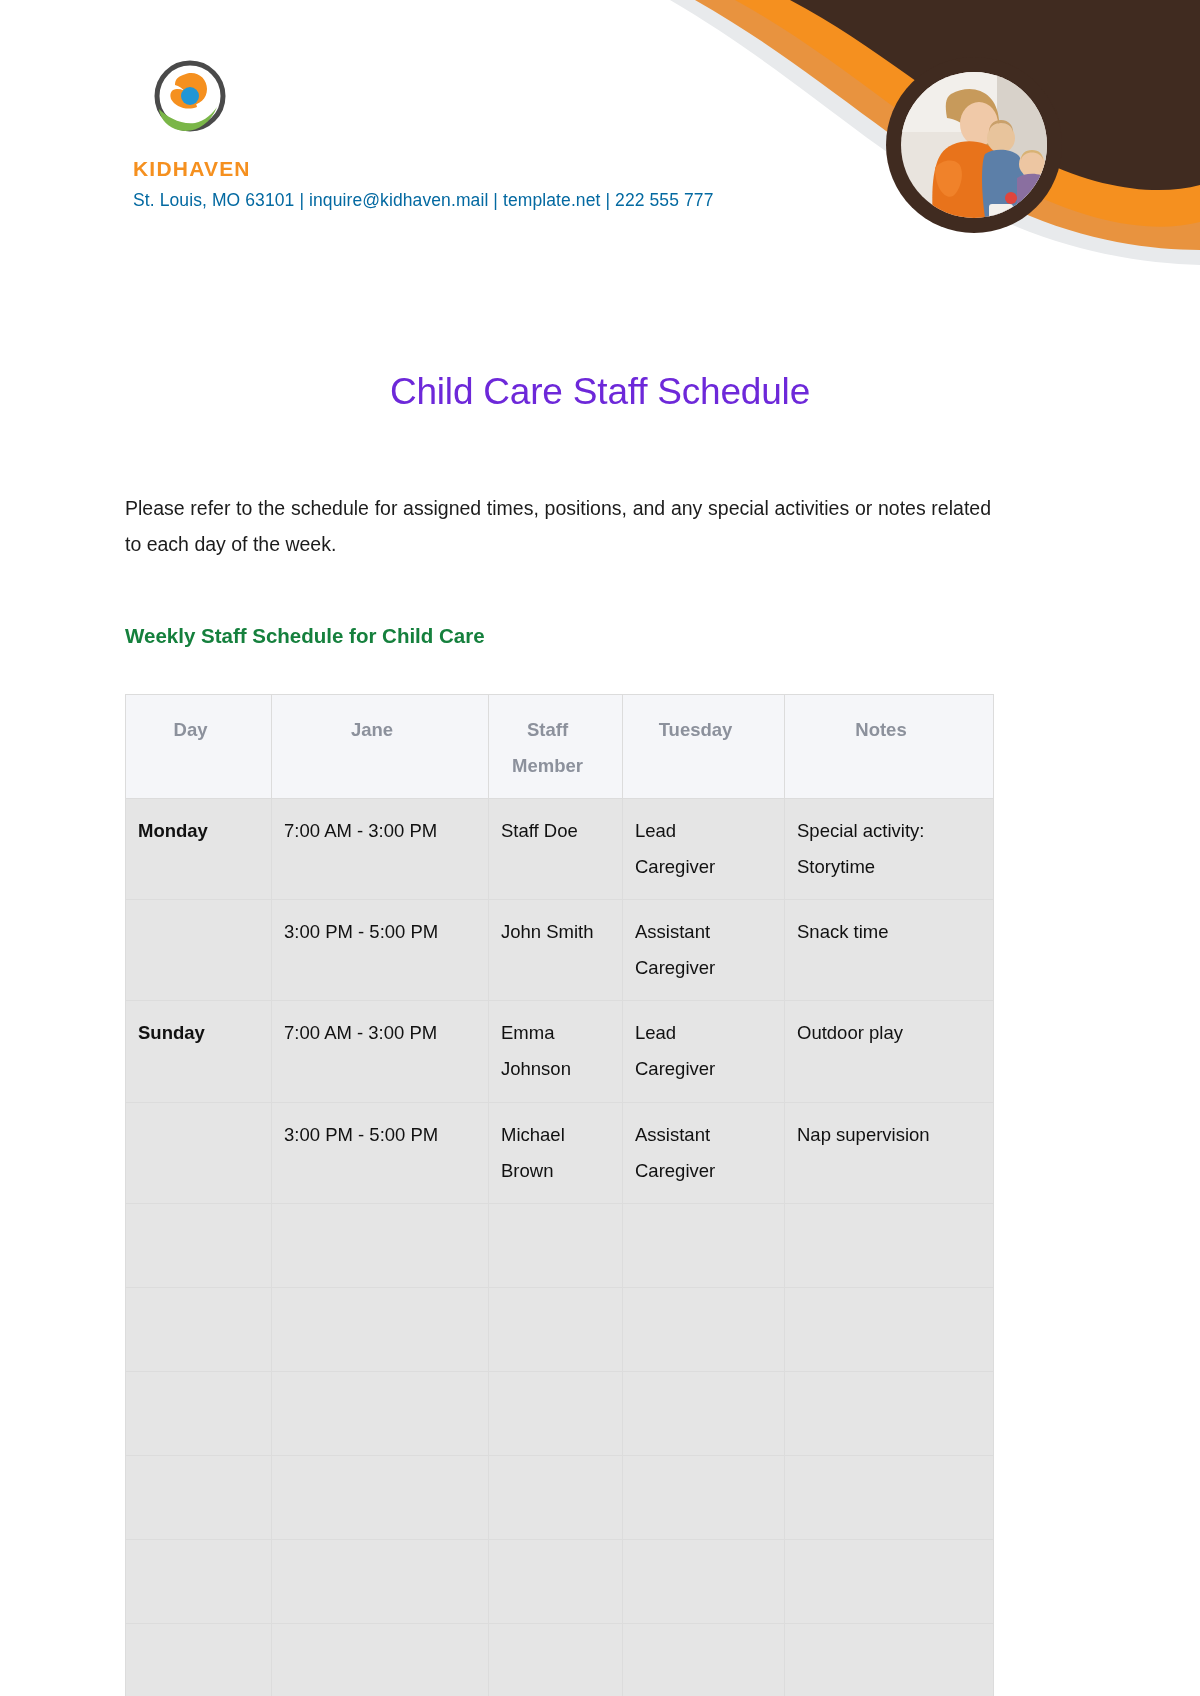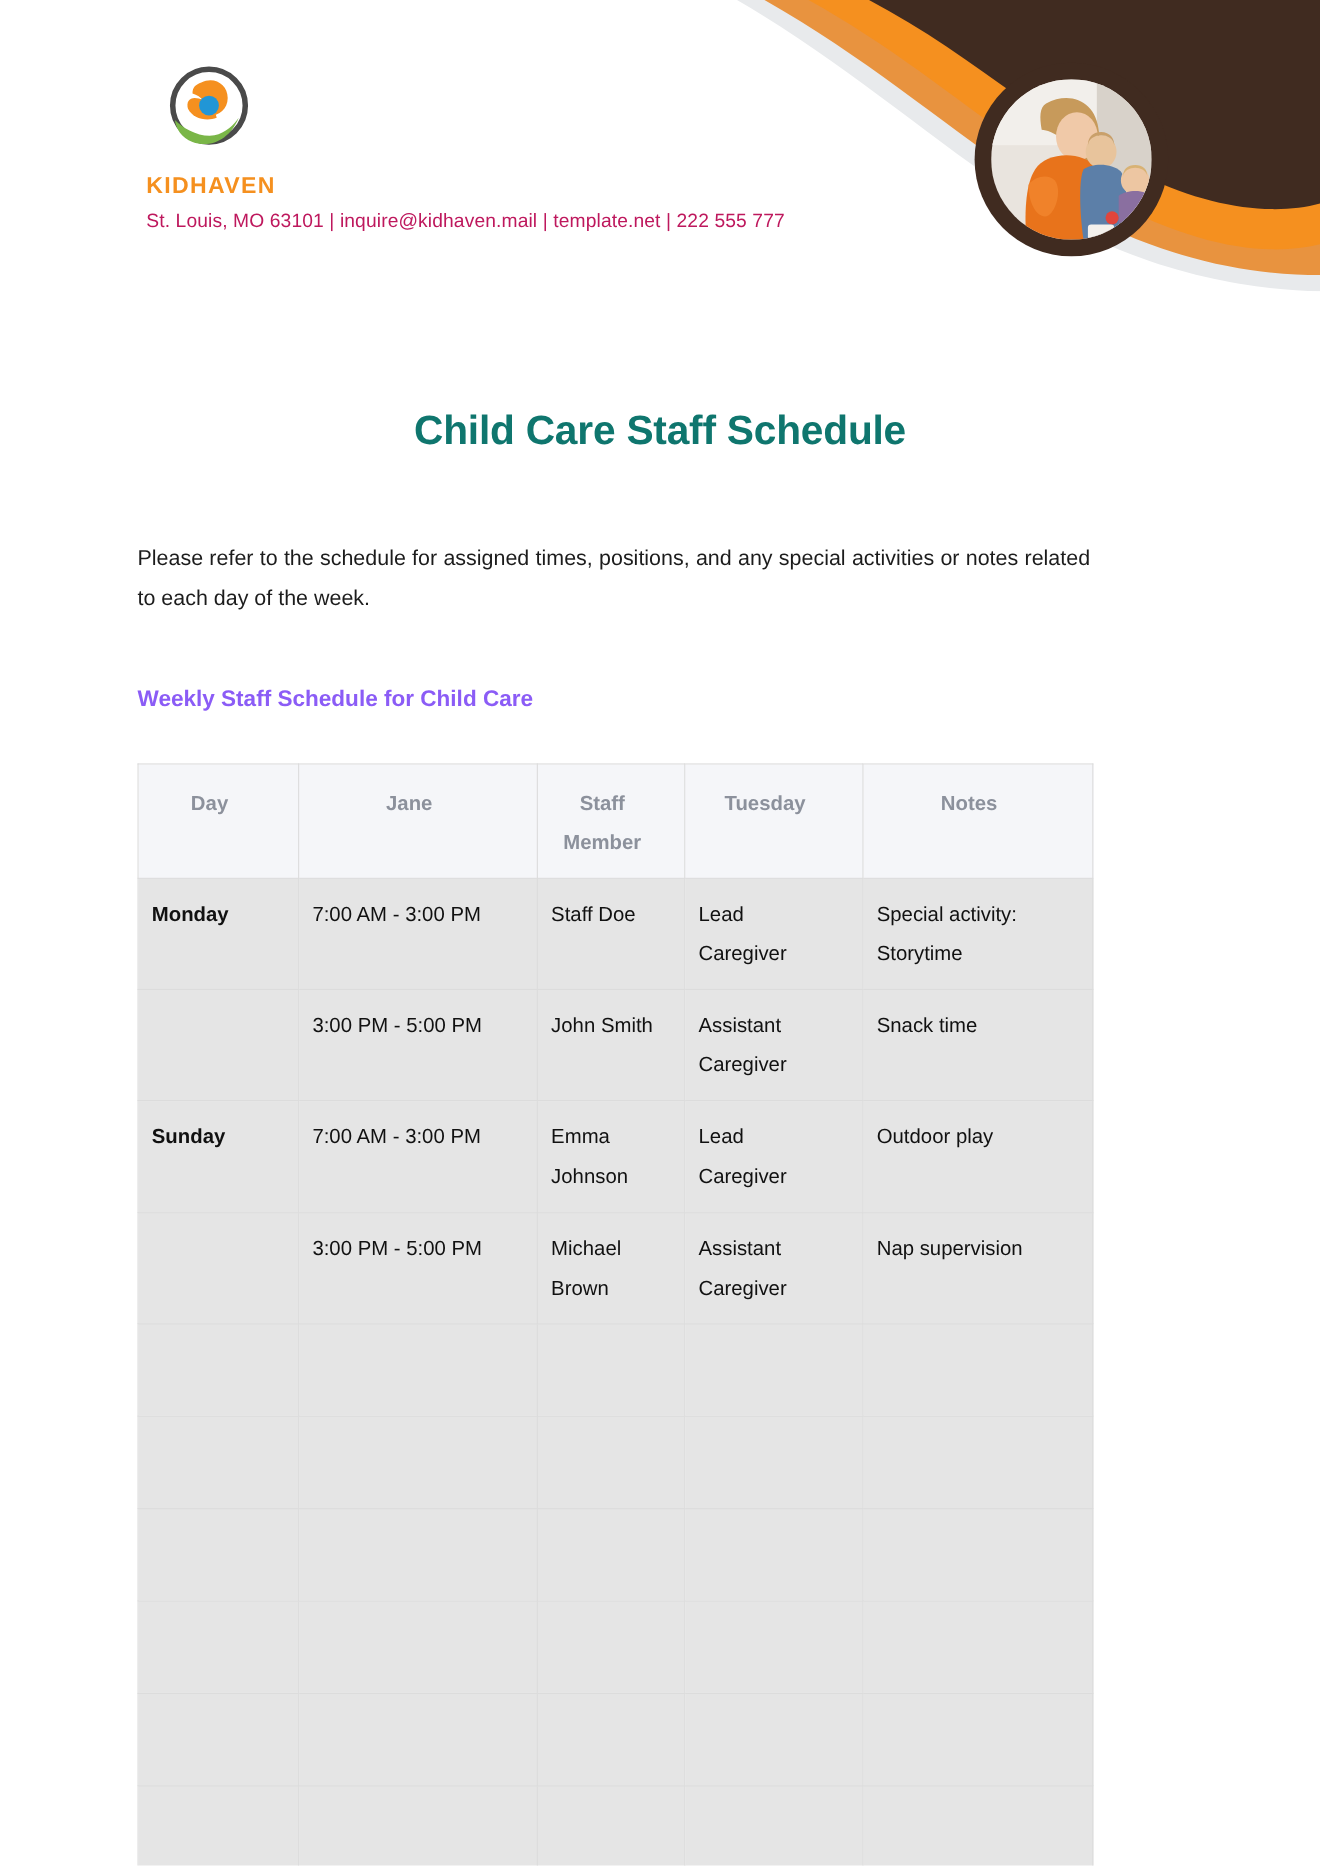--- a/index.html
+++ b/index.html
@@ -19,49 +19,49 @@
   
   .brand { position:absolute; left:133px; top:55px; width:700px; }
   .logo-mark { width:86px; height:86px; position:relative; margin-left:14px; }
   .brand-name {
     margin-top:16px;
     font-size:21px; font-weight:bold; letter-spacing:1.2px;
     color:#F5901F;
   }
   .brand-contact {
     margin-top:9px;
-    font-size:17.5px; color:#be185d; letter-spacing:0.1px; white-space:nowrap;
+    font-size:17.5px; color:#0369a1; letter-spacing:0.1px; white-space:nowrap;
   }
 
   
   .photo-ring {
     position:absolute; left:886px; top:57px;
     width:176px; height:176px; border-radius:50%;
     background:#402B20;
     display:flex; align-items:center; justify-content:center;
     overflow:hidden;
   }
   .photo-inner {
     width:146px; height:146px; border-radius:50%; overflow:hidden; position:relative;
   }
 
   
   .doc-title {
     position:absolute; left:0; right:0; top:371px;
     text-align:center;
-    font-size:37px; font-weight:bold; color:#0f766e; letter-spacing:-0.2px;
+    font-size:37px; font-weight:normal; color:#6d28d9; letter-spacing:-0.2px;
   }
   .intro {
     position:absolute; left:125px; top:490px; width:866px;
     font-size:19.5px; line-height:1.85; color:#1c1c1c;
     text-align:justify;
   }
   .section-heading {
     position:absolute; left:125px; top:624px;
-    font-size:20.5px; font-weight:bold; color:#8b5cf6;
+    font-size:20.5px; font-weight:bold; color:#15803d;
   }
 
   
   .table-wrap { position:absolute; left:125px; top:694px; width:868px; }
   table.schedule { width:868px; border-collapse:collapse; table-layout:fixed; }
   table.schedule th, table.schedule td {
     border:1px solid #dcdcdc;
     vertical-align:top;
     padding:14px 28px 14px 12px;
     font-size:18.5px;

